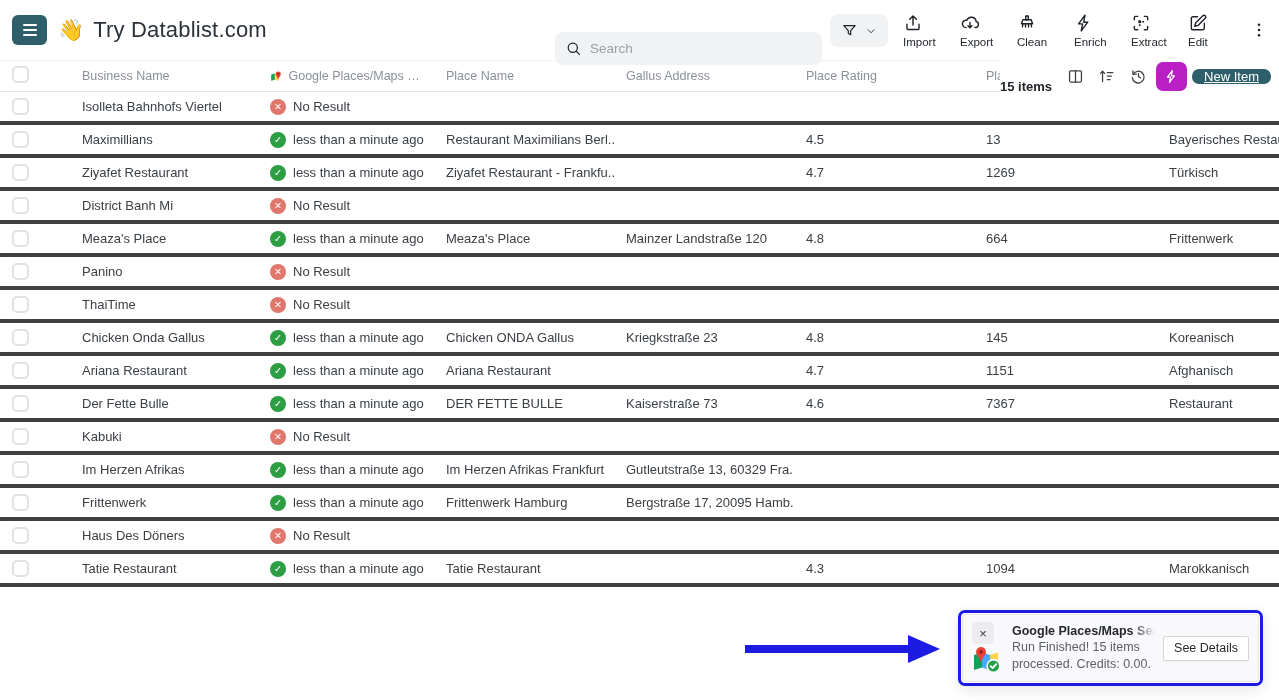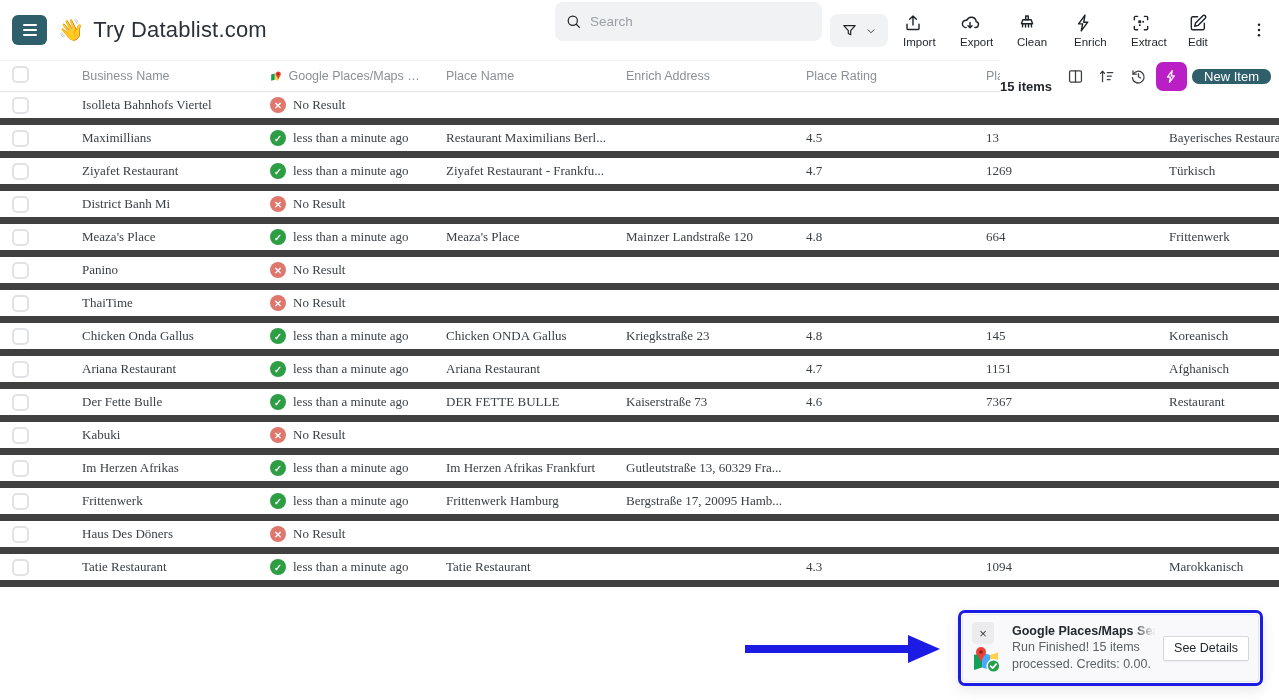--- a/index.html
+++ b/index.html
@@ -9,21 +9,21 @@
 
   
   .topbar{position:relative;height:60px;background:#fff;}
   .hamburger{position:absolute;left:12px;top:15px;width:35px;height:30px;border:none;
     background:var(--teal,#2f5f6b);border-radius:6px;display:flex;flex-direction:column;
     justify-content:center;align-items:center;gap:3px;cursor:pointer;}
   .hamburger i{display:block;width:14px;height:2px;background:#fff;border-radius:1px;}
   .title-wrap{position:absolute;left:58px;top:0;height:60px;display:flex;align-items:center;gap:9px;}
   .emoji{font-size:21px;}
   .page-title{font-size:22px;font-weight:500;color:#2b3138;letter-spacing:.2px;}
-  .searchbox{position:absolute;left:555px;top:2px;width:267px;height:39px;background:#f1f2f3;
+  .searchbox{position:absolute;left:555px;top:32px;width:267px;height:33px;background:#f1f2f3;
     border-radius:8px;display:flex;align-items:center;padding:0 10px;gap:8px;}
   .searchbox svg{flex:0 0 auto;}
   .searchbox input{border:none;outline:none;background:transparent;font-size:13.5px;color:#3b4045;
     width:100%;font-family:inherit;}
   .searchbox input::placeholder{color:#9aa0a6;}
   .filterbtn{position:absolute;left:830px;top:14px;width:58px;height:33px;background:#f1f2f3;
     border:none;border-radius:8px;display:flex;align-items:center;justify-content:center;gap:7px;cursor:pointer;}
   .tools{position:absolute;right:6px;top:7px;display:flex;align-items:center;}
   .tool{width:57px;height:46px;display:flex;flex-direction:column;align-items:flex-start;
     justify-content:center;gap:3px;background:none;border:none;cursor:pointer;}
@@ -36,41 +36,41 @@
   .grid-row{display:grid;grid-template-columns:70px 176px 164px 168px 168px 168px 171px 155px 39px;
     align-items:center;gap:12px;}
   .thead{height:32px;border-top:1px solid #f0f1f3;border-bottom:1px solid #e4e6e9;position:relative;}
   .th{font-size:12.5px;color:#8b9097;white-space:nowrap;overflow:hidden;text-overflow:ellipsis;
     padding-right:14px;}
   .th-google{display:flex;align-items:center;gap:6px;overflow:hidden;}
   .th-google span{white-space:nowrap;overflow:hidden;text-overflow:ellipsis;min-width:0;}
   .c-check{padding-left:12px;}
   .cb{display:inline-block;width:17px;height:17px;border:2px solid #e0e2e6;border-radius:5px;
     background:#fff;cursor:pointer;}
-  .trow{height:33px;border-bottom:7px solid #404040;font-family:Liberation Serif, serif;}
+  .trow{height:33px;border-bottom:4px solid #404040;}
   .cell{font-size:13px;color:#3b4045;white-space:nowrap;overflow:hidden;text-overflow:ellipsis;
     padding-right:14px;height:100%;display:flex;align-items:center;}
   .c-status{gap:7px;}
   .dot{flex:0 0 16px;width:16px;height:16px;border-radius:50%;color:#fff;font-size:9.5px;
     font-weight:700;display:inline-flex;align-items:center;justify-content:center;}
   .dot.ok{background:var(--green,#2e9e44);}
   .dot.fail{background:var(--red,#df776d);}
 
   
   .header-tools{position:absolute;left:1000px;top:60px;right:0;height:32px;background:#fff;
     display:flex;align-items:center;gap:5px;padding-right:8px;}
   .items-count{font-size:13px;font-weight:700;color:#22262b;margin-right:5px;white-space:nowrap;margin-top:20px;}
   .mini-btn{width:30px;height:26px;border:none;background:none;display:flex;align-items:center;
     justify-content:center;cursor:pointer;}
   .mini-btn .icon{stroke:#3c4043;stroke-width:1.6;}
   .flash-btn{width:35px;height:29px;border:none;border-radius:7px;background:var(--magenta,#bb1fc6);
     display:flex;align-items:center;justify-content:center;cursor:pointer;}
   .newitem-btn{height:15px;border:none;border-radius:7px;background:var(--teal,#2f5f6b);color:#fff;
     font-size:13px;font-family:inherit;padding:0 12px;display:flex;align-items:center;cursor:pointer;
-    white-space:nowrap;}
+    white-space:nowrap;text-decoration:underline;}
 
   
   .toast-wrap{position:absolute;left:958px;top:610px;width:305px;height:76px;
     border:3px solid var(--blue,#1b1be4);border-radius:7px;background:#fff;padding:1px;
     box-shadow:0 4px 14px rgba(0,0,0,.10);}
   .toast{width:100%;height:100%;background:#f9f9fb;border:1px solid #e7e7ea;border-radius:4px;
     display:grid;grid-template-columns:34px 1fr auto;padding:7px 9px 7px 9px;column-gap:6px;}
   .toast-left{display:flex;flex-direction:column;align-items:flex-start;justify-content:space-between;}
   .toast-close{width:22px;height:22px;border:none;border-radius:4px;background:#ececee;color:#3b4045;
     font-size:13px;line-height:1;display:flex;align-items:center;justify-content:center;cursor:pointer;
@@ -182,21 +182,21 @@
       <svg width="15" height="15" viewBox="0 0 16 16">
         <path fill="#12a15a" d="M1.5 5.5 6.2 4v8.2l-4.7 1.4z"></path>
         <path fill="#ffd24a" d="M6.2 4l4.6 1.5v8.1l-4.6-1.4z"></path>
         <circle cx="10.6" cy="4.8" r="3.3" fill="#e94335"></circle>
         <path fill="#e94335" d="M10.6 11.8 8 6.3h5.2z"></path>
         <circle cx="10.6" cy="4.8" r="1.2" fill="#8c201a"></circle>
       </svg>
       <span>Google Places/Maps Search</span>
     </div>
     <div class="th">Place Name</div>
-    <div class="th">Enrich Address</div>
+    <div class="th">Gallus Address</div>
     <div class="th">Place Rating</div>
     <div class="th">Place Rating Count</div>
     <div class="th"></div>
     <div class="th"></div>
   </div>
 
   <div class="header-tools">
     <span class="items-count">15 items</span>
     <button class="mini-btn">
       <svg class="icon" width="19" height="19" viewBox="0 0 24 24">

